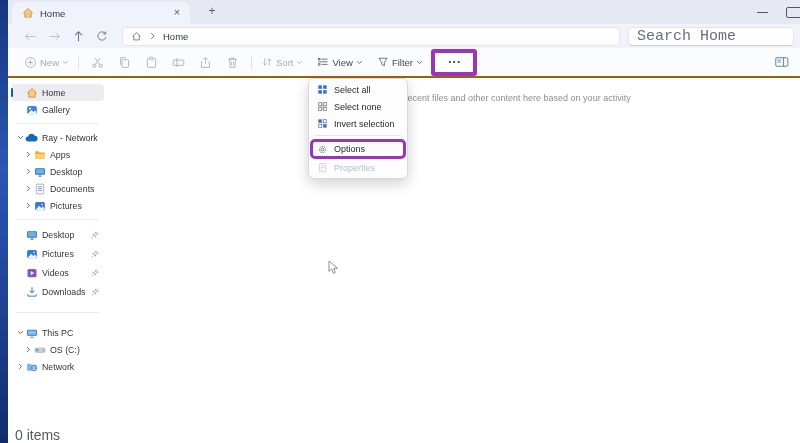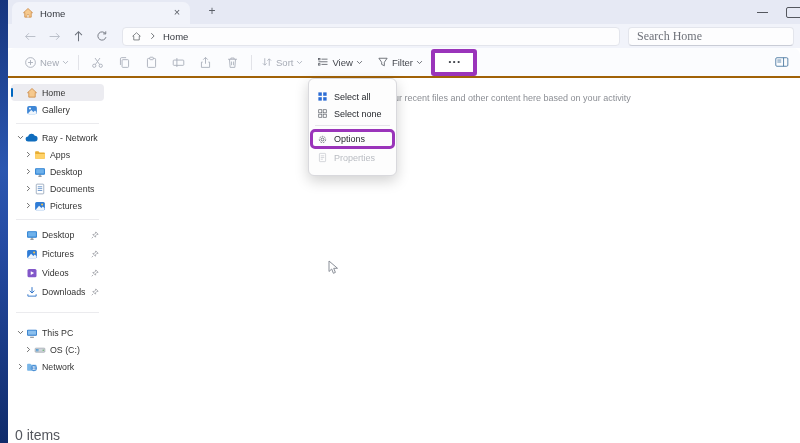--- a/index.html
+++ b/index.html
@@ -27,22 +27,22 @@
   .btn-max::after { content:""; position:absolute; left:6px; top:7px; width:14px; height:9px; border:1px solid #54575e; border-radius:2px; }
 
   
   .navbar { position:relative; height:24px; background:#f1f3fa; display:flex; align-items:center; padding:0 6px 0 10px; }
   .nav-btn { width:24px; height:20px; display:flex; align-items:center; justify-content:center; }
   .addressbar { margin-left:8px; width:498px; height:19px; background:#fdfdfe; border:1px solid #e3e5ec;
     border-radius:4px; display:flex; align-items:center; padding:0 8px; }
   .crumb-label { font-size:9.5px; color:#33363d; margin-left:7px; }
   .searchbox { margin-left:8px; flex:1; height:19px; background:#fdfdfe; border:1px solid #e3e5ec; border-bottom-color:#c9ccd6;
     border-radius:4px; display:flex; align-items:center; padding:0 8px; }
-  .searchbox input { border:none; outline:none; background:transparent; width:100%; font-size:12px; color:#33363d;
-    font-family:Liberation Serif, serif; }
+  .searchbox input { border:none; outline:none; background:transparent; width:100%; font-size:15px; color:#33363d;
+    font-family:Liberation Mono, monospace; }
   .searchbox input::placeholder { color:#6d7078; opacity:1; }
 
   
   .toolbar { position:relative; height:30px; background:#fbfcfe; border-bottom:2px solid #a16207;
     border-radius:7px 7px 0 0; display:flex; align-items:center; padding:0 8px 0 12px; }
   .tb-btn { display:flex; align-items:center; gap:3px; padding:0 4px; height:24px; border-radius:4px; }
   .tb-label { font-size:9.5px; }
   .tb-label.dis { color:#a6abb5; }
   .tb-label.en { color:#44474e; }
   .tb-iconbtn { width:27px; height:24px; display:flex; align-items:center; justify-content:center; }
@@ -66,22 +66,22 @@
   .side-sep { height:1px; background:#ebebee; margin:5px 8px; }
   .gap6 { height:6px; }
   .content { flex:1; position:relative; background:#fff; }
   .recent-hint { position:absolute; left:287px; top:15px; font-size:9px; color:#8b8e94; white-space:nowrap; }
 
   
   .statusbar { height:16px; background:#fff; display:flex; align-items:center; padding-left:7px; }
   .status-text { font-size:14px; color:#54575e; }
 
   
-  .menu { position:absolute; left:300px; top:78px; width:89px; background:#fdfdfd; border:1px solid #d9d9dd;
-    border-radius:6px; box-shadow:0 5px 14px rgba(0,0,0,0.18); padding:9px 2px; z-index:10; }
+  .menu { position:absolute; left:300px; top:78px; width:100px; background:#fdfdfd; border:1px solid #d9d9dd;
+    border-radius:6px; box-shadow:0 5px 14px rgba(0,0,0,0.18); padding:2px 2px; z-index:10; }
   .menu-item { height:17px; display:flex; align-items:center; gap:6px; padding:0 6px; border-radius:3px; }
   .menu-item .mlabel { font-size:9px; color:#26292e; white-space:nowrap; }
   .menu-item.disabled .mlabel { color:#b9bcc2; }
   .menu-sep { height:1px; background:#e6e6ea; margin:3px 4px; }
   .menu-item.highlighted { height:20px; border:3px solid #9a34ba; border-radius:5px; margin:1px -1px 0 -1px; padding:0 4px; }
 
   .micon { width:11px; display:flex; align-items:center; justify-content:center; flex:none; }
 
   
   .cursor { position:absolute; left:320px; top:182px; z-index:20; }
@@ -522,20 +522,31 @@
         <span class="micon">
           <svg width="11" height="11" viewBox="0 0 16 16">
               <rect x="2.5" y="2.5" width="4.5" height="4.5" fill="none" stroke="#5a5e66" stroke-width="1"></rect>
               <rect x="9" y="2.5" width="4.5" height="4.5" fill="none" stroke="#5a5e66" stroke-width="1"></rect>
               <rect x="2.5" y="9" width="4.5" height="4.5" fill="none" stroke="#5a5e66" stroke-width="1"></rect>
               <rect x="9" y="9" width="4.5" height="4.5" fill="none" stroke="#5a5e66" stroke-width="1"></rect>
             </svg>
         </span>
         <span class="mlabel">Select none</span>
       </div>
+      <div class="menu-item">
+        <span class="micon">
+          <svg width="11" height="11" viewBox="0 0 16 16">
+              <rect x="2" y="2" width="5" height="5" fill="#2b6cd4"></rect>
+              <rect x="9" y="2.5" width="4.5" height="4.5" fill="none" stroke="#5a5e66" stroke-width="1"></rect>
+              <rect x="2.5" y="9" width="4.5" height="4.5" fill="none" stroke="#5a5e66" stroke-width="1"></rect>
+              <rect x="9" y="9" width="5" height="5" fill="#2b6cd4"></rect>
+            </svg>
+        </span>
+        <span class="mlabel">Invert selection</span>
+      </div>
       <div class="menu-sep"></div>
       <div class="menu-item highlighted">
         <span class="micon">
           <svg width="11" height="11" viewBox="0 0 16 16">
               <circle cx="8" cy="8" r="2.1" fill="none" stroke="#4f5660" stroke-width="1.1"></circle>
               <circle cx="8" cy="8" r="4.6" fill="none" stroke="#4f5660" stroke-width="1.1" stroke-dasharray="2.4 1.6"></circle>
             </svg>
         </span>
         <span class="mlabel">Options</span>
       </div>

